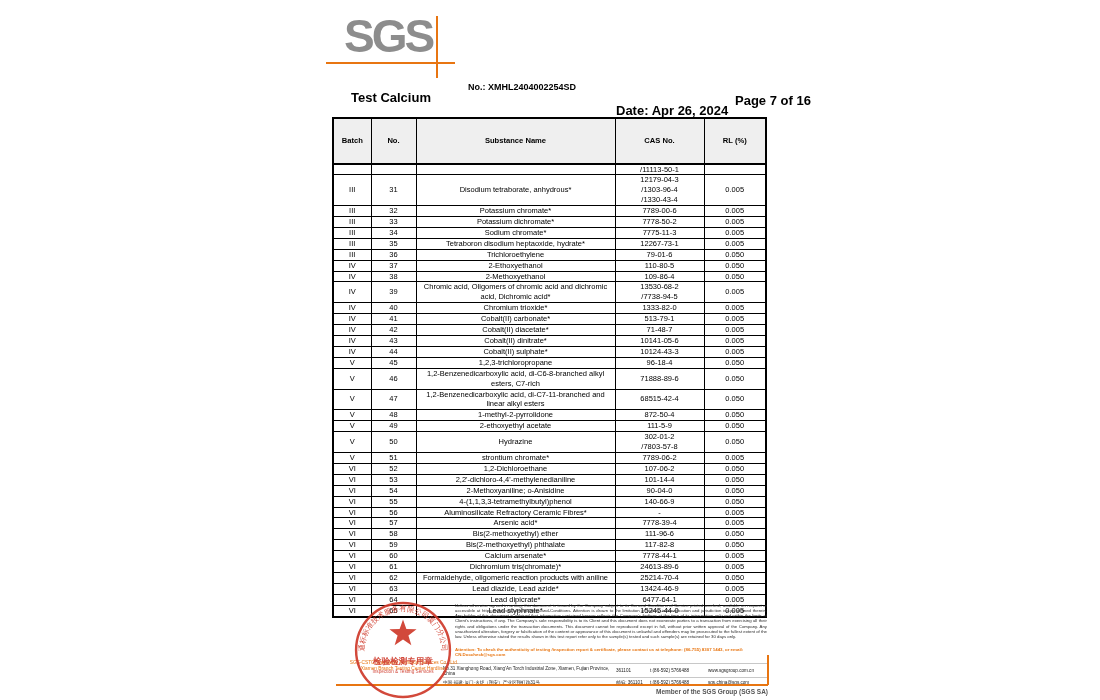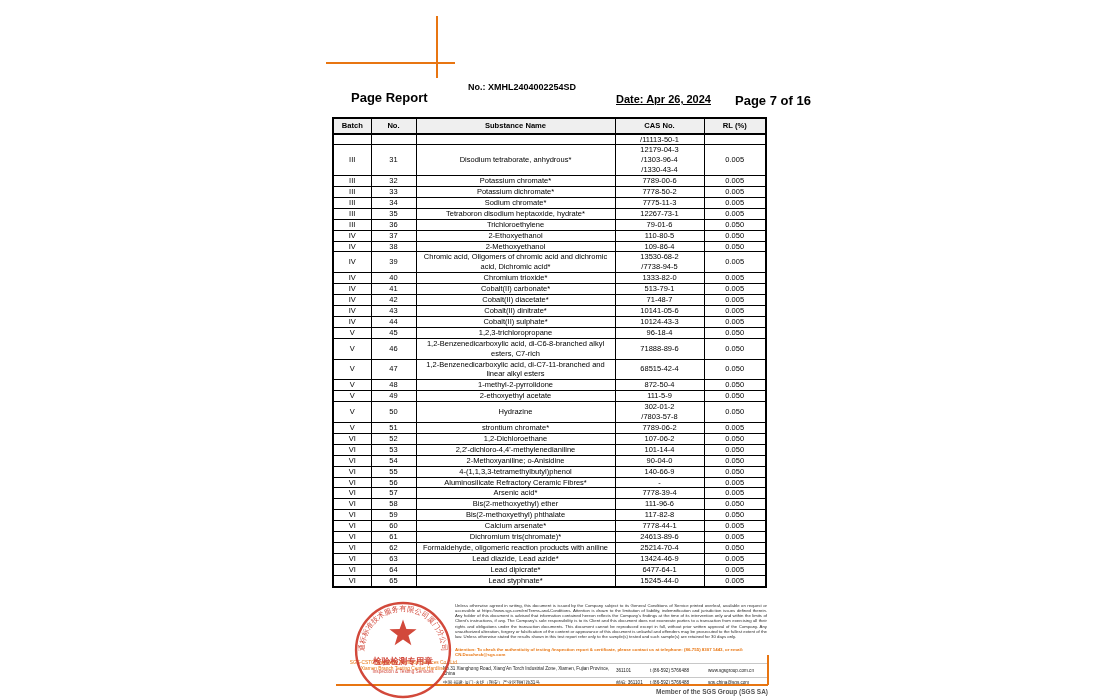--- a/index.html
+++ b/index.html
@@ -6,27 +6,27 @@
   .canvas{position:relative;width:1100px;height:700px;background:#ffffff;overflow:hidden;
           font-family:"Liberation Sans", sans-serif;color:#000;}
   
   .logo-text{position:absolute;left:344px;top:12px;font-size:46px;font-weight:bold;
              color:#8d8d8d;letter-spacing:-3px;line-height:48px;}
   .logo-hline{position:absolute;left:326px;top:62px;width:129px;height:2px;background:#e87511;}
   .logo-vline{position:absolute;left:436px;top:16px;width:2px;height:62px;background:#e87511;}
   
   .t-report{position:absolute;left:351px;top:90px;font-size:13px;font-weight:bold;}
   .t-no{position:absolute;left:468px;top:82px;font-size:9px;font-weight:bold;}
-  .t-date{position:absolute;left:616px;top:93px;font-size:11px;font-weight:bold;text-decoration:underline;}
+  .t-date{position:absolute;left:616px;top:103px;font-size:13px;font-weight:bold;}
   .t-page{position:absolute;left:735px;top:93px;font-size:13px;font-weight:bold;}
   
   table.sub{position:absolute;left:332px;top:117px;width:433px;border-collapse:collapse;
             border:2px solid #000;table-layout:fixed;}
   table.sub th{border:1px solid #000;border-bottom:2px solid #000;background:#efefef;
-               font-size:7.6px;font-weight:bold;padding:2px 2px;line-height:9.5px;margin-left:36px;}
+               font-size:7.6px;font-weight:bold;padding:17px 2px;line-height:9.5px;margin-left:36px;}
   table.sub td{border:1px solid #000;font-size:7.5px;line-height:9.9px;padding:0 2px;
                text-align:center;vertical-align:middle;}
   td.c-cas{white-space:pre-line;}
   
   .disclaimer{position:absolute;left:455px;top:603px;width:312px;font-size:4.3px;
               line-height:5.15px;text-align:justify;color:#2a2a2a;}
   .attention{position:absolute;left:455px;top:647px;width:312px;font-size:4.4px;
              line-height:5.2px;color:#e87511;font-weight:bold;}
   .addr{position:absolute;left:443px;top:663px;width:325px;font-size:4.6px;color:#222;}
   .addr-row{display:flex;align-items:center;border-top:1px solid #c8c8c8;padding:1.6px 0;}
@@ -40,24 +40,25 @@
           font-size:6.5px;font-weight:bold;color:#555;}
   .company{position:absolute;left:331px;top:660px;width:146px;font-size:4.8px;
            line-height:5.8px;color:#e87511;text-align:center;}
   .stamp{position:absolute;left:352px;top:599px;width:102px;height:102px;opacity:.92;}
 </style>
 </head>
 <body>
 
 <div class="canvas">
 
+  <div class="logo-text">SGS</div>
   <div class="logo-hline"></div>
   <div class="logo-vline"></div>
 
-  <div class="t-report">Page Report</div>
+  <div class="t-report">Test Calcium</div>
   <div class="t-no">No.: XMHL2404002254SD</div>
   <div class="t-date">Date: Apr 26, 2024</div>
   <div class="t-page">Page 7 of  16</div>
 
   <table class="sub">
     <colgroup>
       <col style="width:38px">
         <col style="width:45px">
         <col style="width:199px">
       <col style="width:89px">

